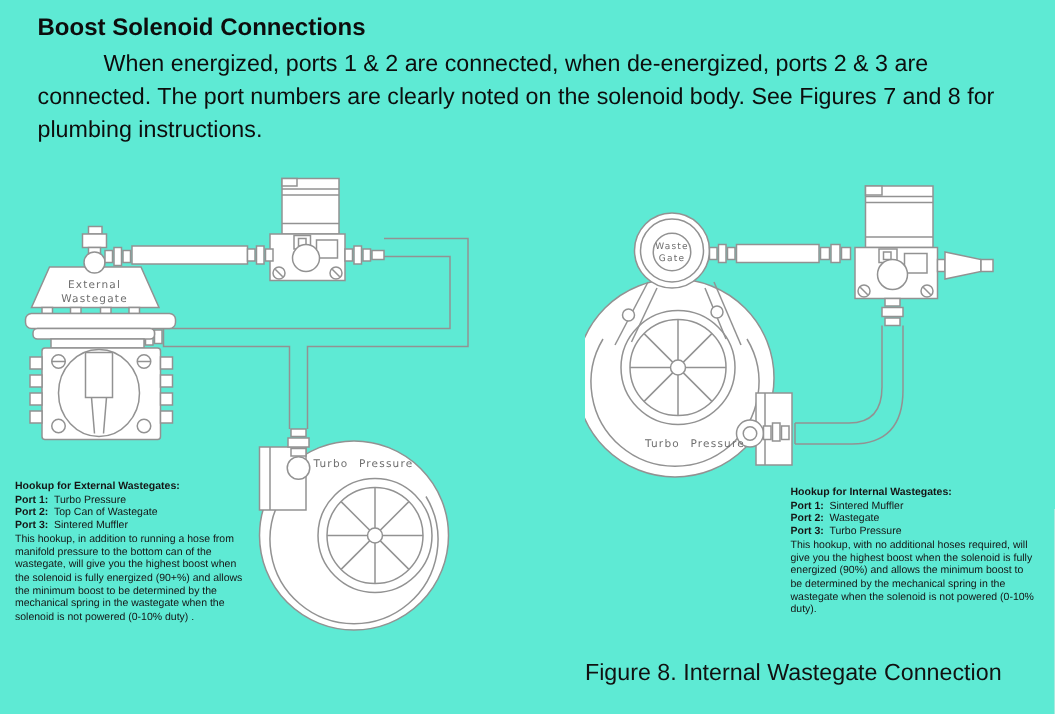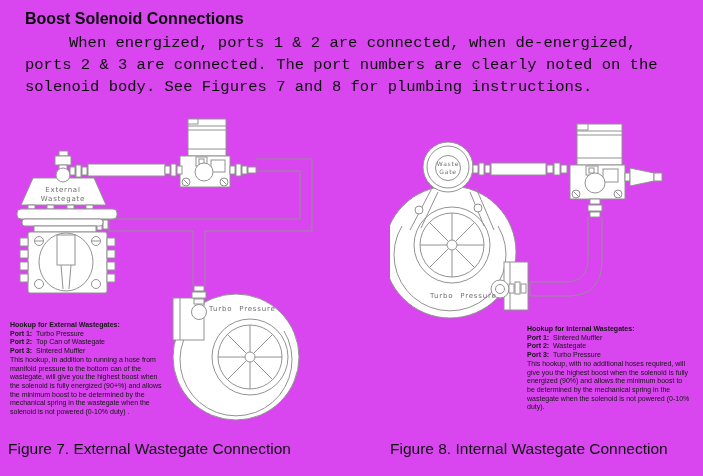--- a/index.html
+++ b/index.html
@@ -1,22 +1,22 @@
 <!DOCTYPE html>
 <html><head>
 <meta charset="utf-8">
 <style>
   html,body{margin:0;padding:0;background:#e8e8e8;}
   .page{
-    position:relative;width:703px;height:476px;background:#d946ef;
+    position:relative;width:703px;height:476px;background:#5eead4;
     font-family:"Liberation Sans",sans-serif;color:#0d0d0d;overflow:hidden;
   }
   .doc-title{position:absolute;left:25px;top:10px;font-size:16px;font-weight:bold;margin:0;}
   .intro{position:absolute;left:25px;top:32px;width:645px;margin:0;
-         font-size:15.5px;line-height:22px;text-indent:44px;font-family:Liberation Mono, monospace;}
+         font-size:15.5px;line-height:22px;text-indent:44px;}
   .caption{position:absolute;top:440px;font-size:15.5px;color:#111;}
   .caption.left{left:8px;}
   .caption.right{left:390px;}
   .hookup{position:absolute;font-size:7px;line-height:8.7px;color:#151515;}
   .hookup.left{left:10px;top:321px;width:152px;}
   .hookup.right{left:527px;top:325px;width:164px;}
   .hk-head{font-weight:bold;}
   .hk-label{font-weight:bold;display:inline-block;width:26px;}
   .fig{position:absolute;}
   .fig *{stroke:#929292;fill:none;stroke-width:1;}
@@ -233,16 +233,15 @@
     </div>
     <div>
       <span class="hk-label">Port 2:</span><span>Wastegate</span>
     </div>
     <div>
       <span class="hk-label">Port 3:</span><span>Turbo Pressure</span>
     </div>
     <div class="hk-note">This hookup, with no additional hoses required, will give you the highest boost when the solenoid is fully energized (90%) and allows the minimum boost to be determined by the mechanical spring in the wastegate when the solenoid is not powered (0-10% duty).</div>
   </div>
 
-  <div class="caption left">Figure 7. External Wastegate Connection</div>
   <div class="caption right">Figure 8. Internal Wastegate Connection</div>
 
 </div>
 
 </body></html>

